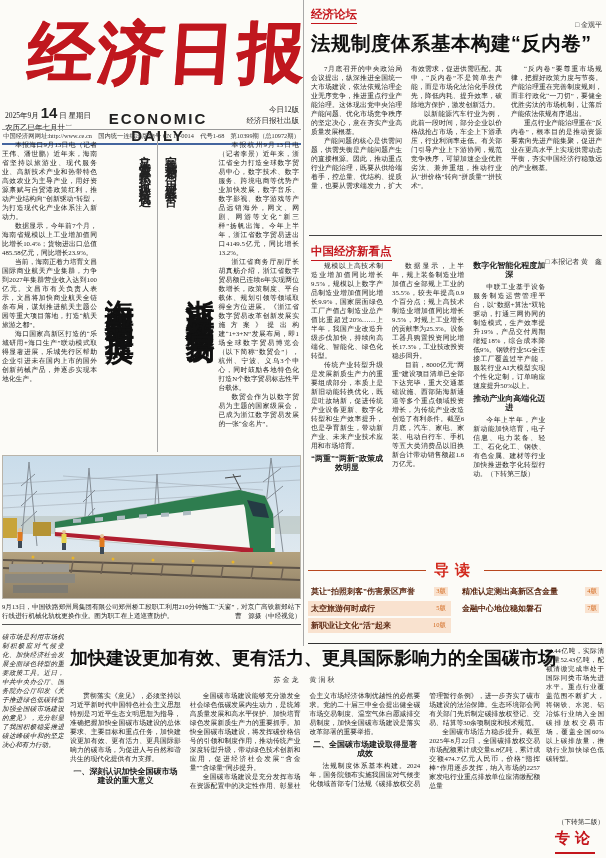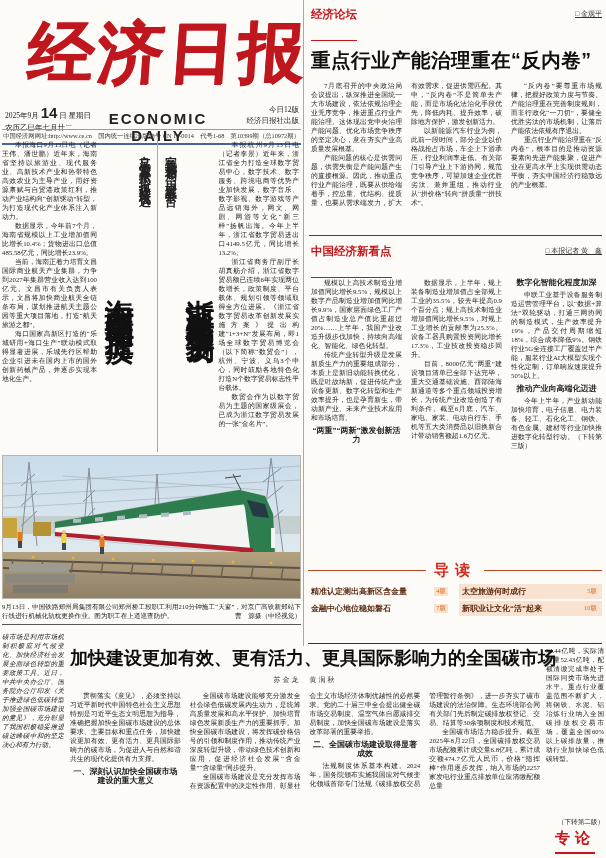--- a/index.html
+++ b/index.html
@@ -25,22 +25,22 @@
     font-family:"Liberation Sans",sans-serif; font-weight:bold; font-size:15px; letter-spacing:2px; color:#222; }
   .issue-block { position:absolute; right:4px; top:104px; text-align:right; font-size:7.5px; line-height:1.5; color:#222; }
   .infobar {
     position:absolute; left:2px; top:129px; width:299px;
     font-size:6.3px; color:#333; text-align:center; padding:2px 0 2px 0;
     border-top:1px solid #9a9a9a; border-bottom:2px solid #44659e;
     white-space:nowrap; overflow:hidden;
   }
   
   .red-label { color:#c4161c; font-family:"Liberation Sans",sans-serif; font-weight:bold; font-size:11.5px;
-    display:inline-block; border-bottom:1.5px solid #c4161c; padding-bottom:18px; }
-  .author-line { float:right; font-size:7px; color:#333; margin-top:5px;text-decoration:underline; }
+    display:inline-block; border-bottom:1.5px solid #c4161c; padding-bottom:1px; }
+  .author-line { float:right; font-size:7px; color:#333; margin-top:16px; }
   .body-text { font-size:6.8px; line-height:9px; text-align:justify; color:#1e1e1e; overflow:hidden; }
   .body-text p { text-indent:13px; margin:0; }
   .sub-head { font-weight:bold; font-family:"Liberation Sans",sans-serif; font-size:8px; text-align:center;
     text-indent:0 !important; margin:4px 0 3px 0 !important; break-inside:avoid; }
   .v-divider { position:absolute; border-left:1px solid #a8a8a8; }
   .h-divider { position:absolute; border-top:1px solid #444; }
   
   #left-row { position:absolute; left:2px; top:140px; width:299px; height:312px; display:flex; }
   .hainan-body { width:95px; height:312px; }
   .v-headline { writing-mode:vertical-rl; font-family:"Liberation Sans",sans-serif; font-weight:900;
@@ -230,55 +230,59 @@
     </svg>
   </div>
   <div id="caption">
     <span>9月13日，中国铁路郑州局集团有限公司郑州桥工段职工利用210分钟施工“天窗”，对京广高铁新郑站下行线进行机械化轨枕更换作业。图为职工在上道巡查防护。</span>
     <span class="credit">曹　源摄（中经视觉）</span>
   </div>
 
   <div id="forum">
     <span class="red-label">经济论坛</span>
     <span class="author-line">□ 金观平</span>
-    <div class="forum-headline">重点行业产能治理重在“反内卷”</div>
+    <div class="forum-headline">法规制度体系基本构建“反内卷”</div>
     <div class="body-text cols-3">
       <p>7月底召开的中央政治局会议提出，纵深推进全国统一大市场建设，依法依规治理企业无序竞争，推进重点行业产能治理。这体现出党中央治理产能问题、优化市场竞争秩序的坚定决心，意在夯实产业高质量发展根基。</p>
       <p>产能问题的核心是供需问题，供需失衡是产能问题产生的直接根源。因此，推动重点行业产能治理，既要从供给端着手，控总量、优结构、提质量，也要从需求端发力，扩大有效需求，促进供需匹配。其中，“反内卷”不是简单去产能，而是市场化法治化手段优先，降低内耗、提升效率，破除地方保护，激发创新活力。</p>
       <p>以新能源汽车行业为例，此前一段时间，部分企业以价格战抢占市场，车企上下游承压，行业利润率走低。有关部门引导产业上下游协同，规范竞争秩序，可望加速企业优胜劣汰、兼并重组，推动行业从“拼价格”转向“拼质量”“拼技术”。</p>
       <p>“反内卷”要尊重市场规律，把握好政策力度与节奏。产能治理重在完善制度规则，而非行政化“一刀切”，要健全优胜劣汰的市场机制，让落后产能依法依规有序退出。</p>
       <p>重点行业产能治理重在“反内卷”，根本目的是推动资源要素向先进产能集聚，促进产业在更高水平上实现供需动态平衡，夯实中国经济行稳致远的产业根基。</p>
     </div>
   </div>
 
   <div class="h-divider" style="left:309px; top:235px; width:293px;"></div>
 
   <div id="newlook">
     <span class="red-label">中国经济新看点</span>
     <span class="author-line">□ 本报记者 黄　鑫</span>
     <div class="body-text cols-3">
       <p>规模以上高技术制造业增加值同比增长9.5%，规模以上数字产品制造业增加值同比增长9.9%，国家层面绿色工厂产值占制造业总产值比重超过20%……上半年，我国产业改造升级步伐加快，持续向高端化、智能化、绿色化转型。</p>
       <p>传统产业转型升级是发展新质生产力的重要组成部分，本质上是新旧动能转换优化，既是吐故纳新，促进传统产业设备更新、数字化转型和生产效率提升，也是孕育新生，带动新产业、未来产业技术应用和市场培育。</p>
-      <p class="sub-head">“两重”“两新”激发创新活力</p>
+      <p class="sub-head">“两重”“两新”政策成效明显</p>
       <p>数据显示，上半年，规上装备制造业增加值占全部规上工业的35.5%，较去年提高0.9个百分点；规上高技术制造业增加值同比增长9.5%，对规上工业增长的贡献率为25.3%。设备工器具购置投资同比增长17.3%，工业技改投资稳步回升。</p>
       <p>目前，8000亿元“两重”建设项目清单已全部下达完毕，重大交通基础设施、西部陆海新通道等多个重点领域投资增长，为传统产业改造创造了有利条件。截至6月底，汽车、家电、家装、电动自行车、手机等五大类消费品以旧换新合计带动销售额超1.6万亿元。</p>
       <p class="sub-head">数字化智能化程度加深</p>
       <p>中联工业基于设备服务制造运营管理平台，以“数据+算法”双轮驱动，打通三网协同的制造模式，生产效率提升19%，产品交付周期缩短18%，综合成本降低9%。钢铁行业5G全连接工厂覆盖过半产能，服装行业AI大模型实现个性化定制，订单响应速度提升50%以上。</p>
       <p class="sub-head">推动产业向高端化迈进</p>
       <p>今年上半年，产业新动能加快培育，电子信息、电力装备、轻工、石化化工、钢铁、有色金属、建材等行业加快推进数字化转型行动。（下转第三版）</p>
     </div>
   </div>
 
   <div id="daodu">
     <div class="daodu-titlebar">
       <span class="daodu-rule"></span>
       <span class="daodu-title">导读</span>
       <span class="daodu-rule"></span>
     </div>
     <div class="daodu-grid">
+      <div class="daodu-row">
+        <span class="daodu-item-title">莫让“拍照刺客”伤害景区声誉</span>
+        <span class="daodu-page">3版</span>
+      </div>
       <div class="daodu-row">
         <span class="daodu-item-title">精准认定测出高新区含金量</span>
         <span class="daodu-page">4版</span>
       </div>
       <div class="daodu-row hl">
         <span class="daodu-item-title">太空旅游何时成行</span>
         <span class="daodu-page">5版</span>
       </div>
       <div class="daodu-row">
         <span class="daodu-item-title">金融中心地位稳如磐石</span>

